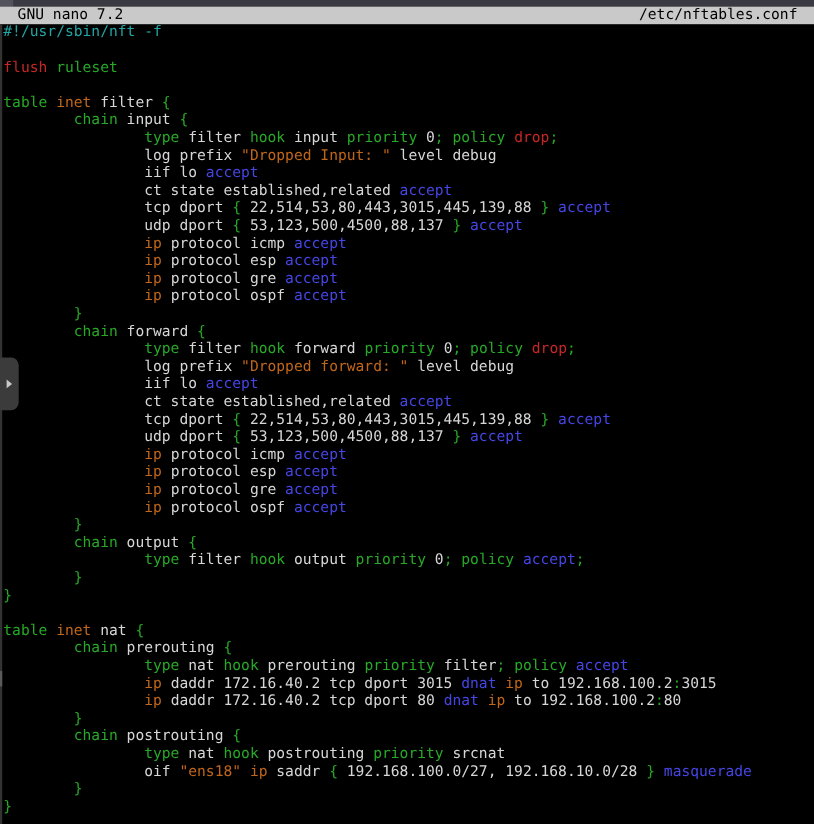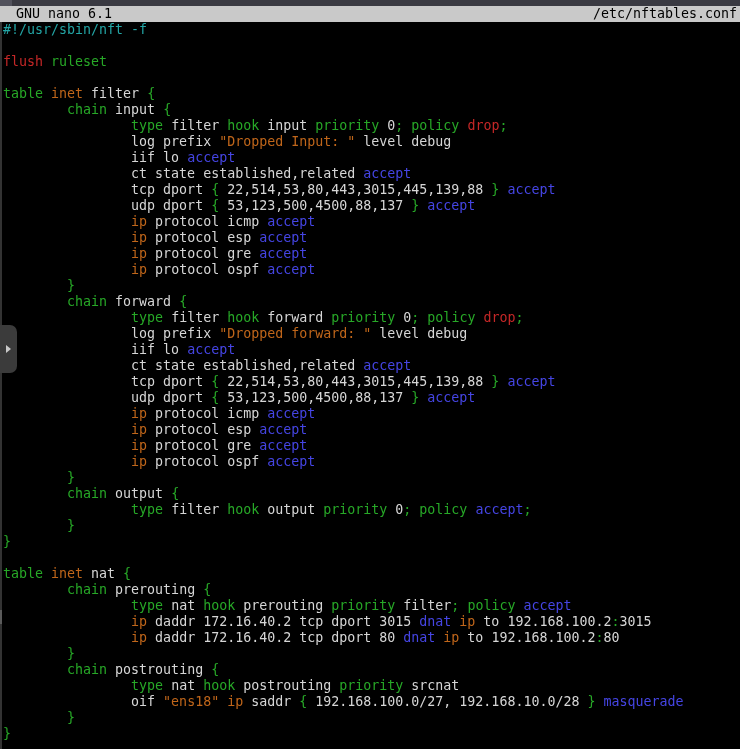--- a/index.html
+++ b/index.html
@@ -17,21 +17,21 @@
     position:absolute; left:0; top:0; width:12px; height:6px;
     background:#52525c;
   }
   .titlebar {
     position:absolute; top:6px; left:0; width:740px; height:16px;
     background:var(--c-header-bg,#c9c9c9);
     color:var(--c-header-text,#000);
     font-size:13.3px; line-height:16px; white-space:pre;
   }
   .title-left { position:absolute; left:16px; top:0; }
-  .title-right { position:absolute; right:3px; top:0; }
+  .title-right { position:absolute; right:15px; top:0; }
   .editor {
     position:absolute; top:22px; left:0; right:0; bottom:0;
     border-left:2px solid var(--c-edge,#333);
     padding-left:1px;
     font-size:13.3px; line-height:16px;
     white-space:pre; cursor:text;
   }
   .editor .line { height:16px; }
   .drawer-handle {
     position:absolute; left:0; top:325px; width:17px; height:48px;
@@ -51,21 +51,21 @@
   }
 </style>
 </head>
 <body>
 
 <div class="terminal">
   <div class="top-strip">
     <span class="corner-accent"></span>
   </div>
   <div class="titlebar">
-    <span class="title-left">GNU nano 6.1</span>
+    <span class="title-left">GNU nano 7.2</span>
     <span class="title-right">/etc/nftables.conf</span>
   </div>
   <div class="editor"><div class="line"><span style="color: rgb(35, 165, 165);">#!/usr/sbin/nft -f</span></div><div class="line"></div><div class="line"><span style="color: rgb(197, 39, 39);">flush</span><span style="color: rgb(214, 214, 214);"> </span><span style="color: rgb(39, 168, 39);">ruleset</span></div><div class="line"></div><div class="line"><span style="color: rgb(39, 168, 39);">table</span><span style="color: rgb(214, 214, 214);"> </span><span style="color: rgb(192, 102, 26);">inet</span><span style="color: rgb(214, 214, 214);"> filter </span><span style="color: rgb(39, 168, 39);">{</span></div><div class="line"><span style="color: rgb(214, 214, 214);">        </span><span style="color: rgb(39, 168, 39);">chain</span><span style="color: rgb(214, 214, 214);"> input </span><span style="color: rgb(39, 168, 39);">{</span></div><div class="line"><span style="color: rgb(214, 214, 214);">                </span><span style="color: rgb(39, 168, 39);">type</span><span style="color: rgb(214, 214, 214);"> filter </span><span style="color: rgb(39, 168, 39);">hook</span><span style="color: rgb(214, 214, 214);"> input </span><span style="color: rgb(39, 168, 39);">priority</span><span style="color: rgb(214, 214, 214);"> 0</span><span style="color: rgb(39, 168, 39);">;</span><span style="color: rgb(214, 214, 214);"> </span><span style="color: rgb(39, 168, 39);">policy</span><span style="color: rgb(214, 214, 214);"> </span><span style="color: rgb(197, 39, 39);">drop</span><span style="color: rgb(39, 168, 39);">;</span></div><div class="line"><span style="color: rgb(214, 214, 214);">                log prefix </span><span style="color: rgb(192, 102, 26);">"Dropped Input: "</span><span style="color: rgb(214, 214, 214);"> level debug</span></div><div class="line"><span style="color: rgb(214, 214, 214);">                iif lo </span><span style="color: rgb(69, 69, 228);">accept</span></div><div class="line"><span style="color: rgb(214, 214, 214);">                ct state established,related </span><span style="color: rgb(69, 69, 228);">accept</span></div><div class="line"><span style="color: rgb(214, 214, 214);">                tcp dport </span><span style="color: rgb(39, 168, 39);">{</span><span style="color: rgb(214, 214, 214);"> 22,514,53,80,443,3015,445,139,88 </span><span style="color: rgb(39, 168, 39);">}</span><span style="color: rgb(214, 214, 214);"> </span><span style="color: rgb(69, 69, 228);">accept</span></div><div class="line"><span style="color: rgb(214, 214, 214);">                udp dport </span><span style="color: rgb(39, 168, 39);">{</span><span style="color: rgb(214, 214, 214);"> 53,123,500,4500,88,137 </span><span style="color: rgb(39, 168, 39);">}</span><span style="color: rgb(214, 214, 214);"> </span><span style="color: rgb(69, 69, 228);">accept</span></div><div class="line"><span style="color: rgb(214, 214, 214);">                </span><span style="color: rgb(192, 102, 26);">ip</span><span style="color: rgb(214, 214, 214);"> protocol icmp </span><span style="color: rgb(69, 69, 228);">accept</span></div><div class="line"><span style="color: rgb(214, 214, 214);">                </span><span style="color: rgb(192, 102, 26);">ip</span><span style="color: rgb(214, 214, 214);"> protocol esp </span><span style="color: rgb(69, 69, 228);">accept</span></div><div class="line"><span style="color: rgb(214, 214, 214);">                </span><span style="color: rgb(192, 102, 26);">ip</span><span style="color: rgb(214, 214, 214);"> protocol gre </span><span style="color: rgb(69, 69, 228);">accept</span></div><div class="line"><span style="color: rgb(214, 214, 214);">                </span><span style="color: rgb(192, 102, 26);">ip</span><span style="color: rgb(214, 214, 214);"> protocol ospf </span><span style="color: rgb(69, 69, 228);">accept</span></div><div class="line"><span style="color: rgb(214, 214, 214);">        </span><span style="color: rgb(39, 168, 39);">}</span></div><div class="line"><span style="color: rgb(214, 214, 214);">        </span><span style="color: rgb(39, 168, 39);">chain</span><span style="color: rgb(214, 214, 214);"> forward </span><span style="color: rgb(39, 168, 39);">{</span></div><div class="line"><span style="color: rgb(214, 214, 214);">                </span><span style="color: rgb(39, 168, 39);">type</span><span style="color: rgb(214, 214, 214);"> filter </span><span style="color: rgb(39, 168, 39);">hook</span><span style="color: rgb(214, 214, 214);"> forward </span><span style="color: rgb(39, 168, 39);">priority</span><span style="color: rgb(214, 214, 214);"> 0</span><span style="color: rgb(39, 168, 39);">;</span><span style="color: rgb(214, 214, 214);"> </span><span style="color: rgb(39, 168, 39);">policy</span><span style="color: rgb(214, 214, 214);"> </span><span style="color: rgb(197, 39, 39);">drop</span><span style="color: rgb(39, 168, 39);">;</span></div><div class="line"><span style="color: rgb(214, 214, 214);">                log prefix </span><span style="color: rgb(192, 102, 26);">"Dropped forward: "</span><span style="color: rgb(214, 214, 214);"> level debug</span></div><div class="line"><span style="color: rgb(214, 214, 214);">                iif lo </span><span style="color: rgb(69, 69, 228);">accept</span></div><div class="line"><span style="color: rgb(214, 214, 214);">                ct state established,related </span><span style="color: rgb(69, 69, 228);">accept</span></div><div class="line"><span style="color: rgb(214, 214, 214);">                tcp dport </span><span style="color: rgb(39, 168, 39);">{</span><span style="color: rgb(214, 214, 214);"> 22,514,53,80,443,3015,445,139,88 </span><span style="color: rgb(39, 168, 39);">}</span><span style="color: rgb(214, 214, 214);"> </span><span style="color: rgb(69, 69, 228);">accept</span></div><div class="line"><span style="color: rgb(214, 214, 214);">                udp dport </span><span style="color: rgb(39, 168, 39);">{</span><span style="color: rgb(214, 214, 214);"> 53,123,500,4500,88,137 </span><span style="color: rgb(39, 168, 39);">}</span><span style="color: rgb(214, 214, 214);"> </span><span style="color: rgb(69, 69, 228);">accept</span></div><div class="line"><span style="color: rgb(214, 214, 214);">                </span><span style="color: rgb(192, 102, 26);">ip</span><span style="color: rgb(214, 214, 214);"> protocol icmp </span><span style="color: rgb(69, 69, 228);">accept</span></div><div class="line"><span style="color: rgb(214, 214, 214);">                </span><span style="color: rgb(192, 102, 26);">ip</span><span style="color: rgb(214, 214, 214);"> protocol esp </span><span style="color: rgb(69, 69, 228);">accept</span></div><div class="line"><span style="color: rgb(214, 214, 214);">                </span><span style="color: rgb(192, 102, 26);">ip</span><span style="color: rgb(214, 214, 214);"> protocol gre </span><span style="color: rgb(69, 69, 228);">accept</span></div><div class="line"><span style="color: rgb(214, 214, 214);">                </span><span style="color: rgb(192, 102, 26);">ip</span><span style="color: rgb(214, 214, 214);"> protocol ospf </span><span style="color: rgb(69, 69, 228);">accept</span></div><div class="line"><span style="color: rgb(214, 214, 214);">        </span><span style="color: rgb(39, 168, 39);">}</span></div><div class="line"><span style="color: rgb(214, 214, 214);">        </span><span style="color: rgb(39, 168, 39);">chain</span><span style="color: rgb(214, 214, 214);"> output </span><span style="color: rgb(39, 168, 39);">{</span></div><div class="line"><span style="color: rgb(214, 214, 214);">                </span><span style="color: rgb(39, 168, 39);">type</span><span style="color: rgb(214, 214, 214);"> filter </span><span style="color: rgb(39, 168, 39);">hook</span><span style="color: rgb(214, 214, 214);"> output </span><span style="color: rgb(39, 168, 39);">priority</span><span style="color: rgb(214, 214, 214);"> 0</span><span style="color: rgb(39, 168, 39);">;</span><span style="color: rgb(214, 214, 214);"> </span><span style="color: rgb(39, 168, 39);">policy</span><span style="color: rgb(214, 214, 214);"> </span><span style="color: rgb(69, 69, 228);">accept</span><span style="color: rgb(39, 168, 39);">;</span></div><div class="line"><span style="color: rgb(214, 214, 214);">        </span><span style="color: rgb(39, 168, 39);">}</span></div><div class="line"><span style="color: rgb(39, 168, 39);">}</span></div><div class="line"></div><div class="line"><span style="color: rgb(39, 168, 39);">table</span><span style="color: rgb(214, 214, 214);"> </span><span style="color: rgb(192, 102, 26);">inet</span><span style="color: rgb(214, 214, 214);"> nat </span><span style="color: rgb(39, 168, 39);">{</span></div><div class="line"><span style="color: rgb(214, 214, 214);">        </span><span style="color: rgb(39, 168, 39);">chain</span><span style="color: rgb(214, 214, 214);"> prerouting </span><span style="color: rgb(39, 168, 39);">{</span></div><div class="line"><span style="color: rgb(214, 214, 214);">                </span><span style="color: rgb(39, 168, 39);">type</span><span style="color: rgb(214, 214, 214);"> nat </span><span style="color: rgb(39, 168, 39);">hook</span><span style="color: rgb(214, 214, 214);"> prerouting </span><span style="color: rgb(39, 168, 39);">priority</span><span style="color: rgb(214, 214, 214);"> filter</span><span style="color: rgb(39, 168, 39);">;</span><span style="color: rgb(214, 214, 214);"> </span><span style="color: rgb(39, 168, 39);">policy</span><span style="color: rgb(214, 214, 214);"> </span><span style="color: rgb(69, 69, 228);">accept</span></div><div class="line"><span style="color: rgb(214, 214, 214);">                </span><span style="color: rgb(192, 102, 26);">ip</span><span style="color: rgb(214, 214, 214);"> daddr 172.16.40.2 tcp dport 3015 </span><span style="color: rgb(69, 69, 228);">dnat</span><span style="color: rgb(214, 214, 214);"> </span><span style="color: rgb(192, 102, 26);">ip</span><span style="color: rgb(214, 214, 214);"> to 192.168.100.2</span><span style="color: rgb(39, 168, 39);">:</span><span style="color: rgb(214, 214, 214);">3015</span></div><div class="line"><span style="color: rgb(214, 214, 214);">                </span><span style="color: rgb(192, 102, 26);">ip</span><span style="color: rgb(214, 214, 214);"> daddr 172.16.40.2 tcp dport 80 </span><span style="color: rgb(69, 69, 228);">dnat</span><span style="color: rgb(214, 214, 214);"> </span><span style="color: rgb(192, 102, 26);">ip</span><span style="color: rgb(214, 214, 214);"> to 192.168.100.2</span><span style="color: rgb(39, 168, 39);">:</span><span style="color: rgb(214, 214, 214);">80</span></div><div class="line"><span style="color: rgb(214, 214, 214);">        </span><span style="color: rgb(39, 168, 39);">}</span></div><div class="line"><span style="color: rgb(214, 214, 214);">        </span><span style="color: rgb(39, 168, 39);">chain</span><span style="color: rgb(214, 214, 214);"> postrouting </span><span style="color: rgb(39, 168, 39);">{</span></div><div class="line"><span style="color: rgb(214, 214, 214);">                </span><span style="color: rgb(39, 168, 39);">type</span><span style="color: rgb(214, 214, 214);"> nat </span><span style="color: rgb(39, 168, 39);">hook</span><span style="color: rgb(214, 214, 214);"> postrouting </span><span style="color: rgb(39, 168, 39);">priority</span><span style="color: rgb(214, 214, 214);"> srcnat</span></div><div class="line"><span style="color: rgb(214, 214, 214);">                oif </span><span style="color: rgb(192, 102, 26);">"ens18"</span><span style="color: rgb(214, 214, 214);"> </span><span style="color: rgb(192, 102, 26);">ip</span><span style="color: rgb(214, 214, 214);"> saddr </span><span style="color: rgb(39, 168, 39);">{</span><span style="color: rgb(214, 214, 214);"> 192.168.100.0/27, 192.168.10.0/28 </span><span style="color: rgb(39, 168, 39);">}</span><span style="color: rgb(214, 214, 214);"> </span><span style="color: rgb(69, 69, 228);">masquerade</span></div><div class="line"><span style="color: rgb(214, 214, 214);">        </span><span style="color: rgb(39, 168, 39);">}</span></div><div class="line"><span style="color: rgb(39, 168, 39);">}</span></div></div>
   <div class="drawer-handle">
     <span class="arrow"></span>
   </div>
   <div class="scroll-indicator"></div>
 </div>
 
 </body></html>

